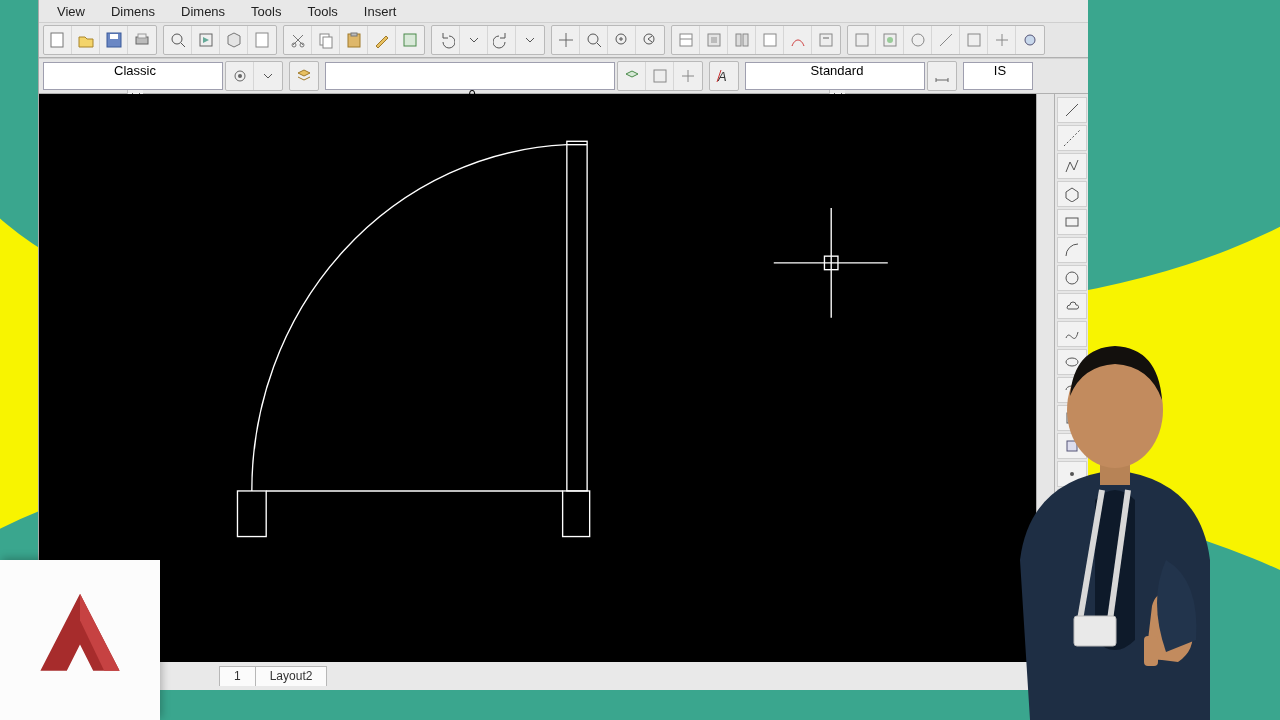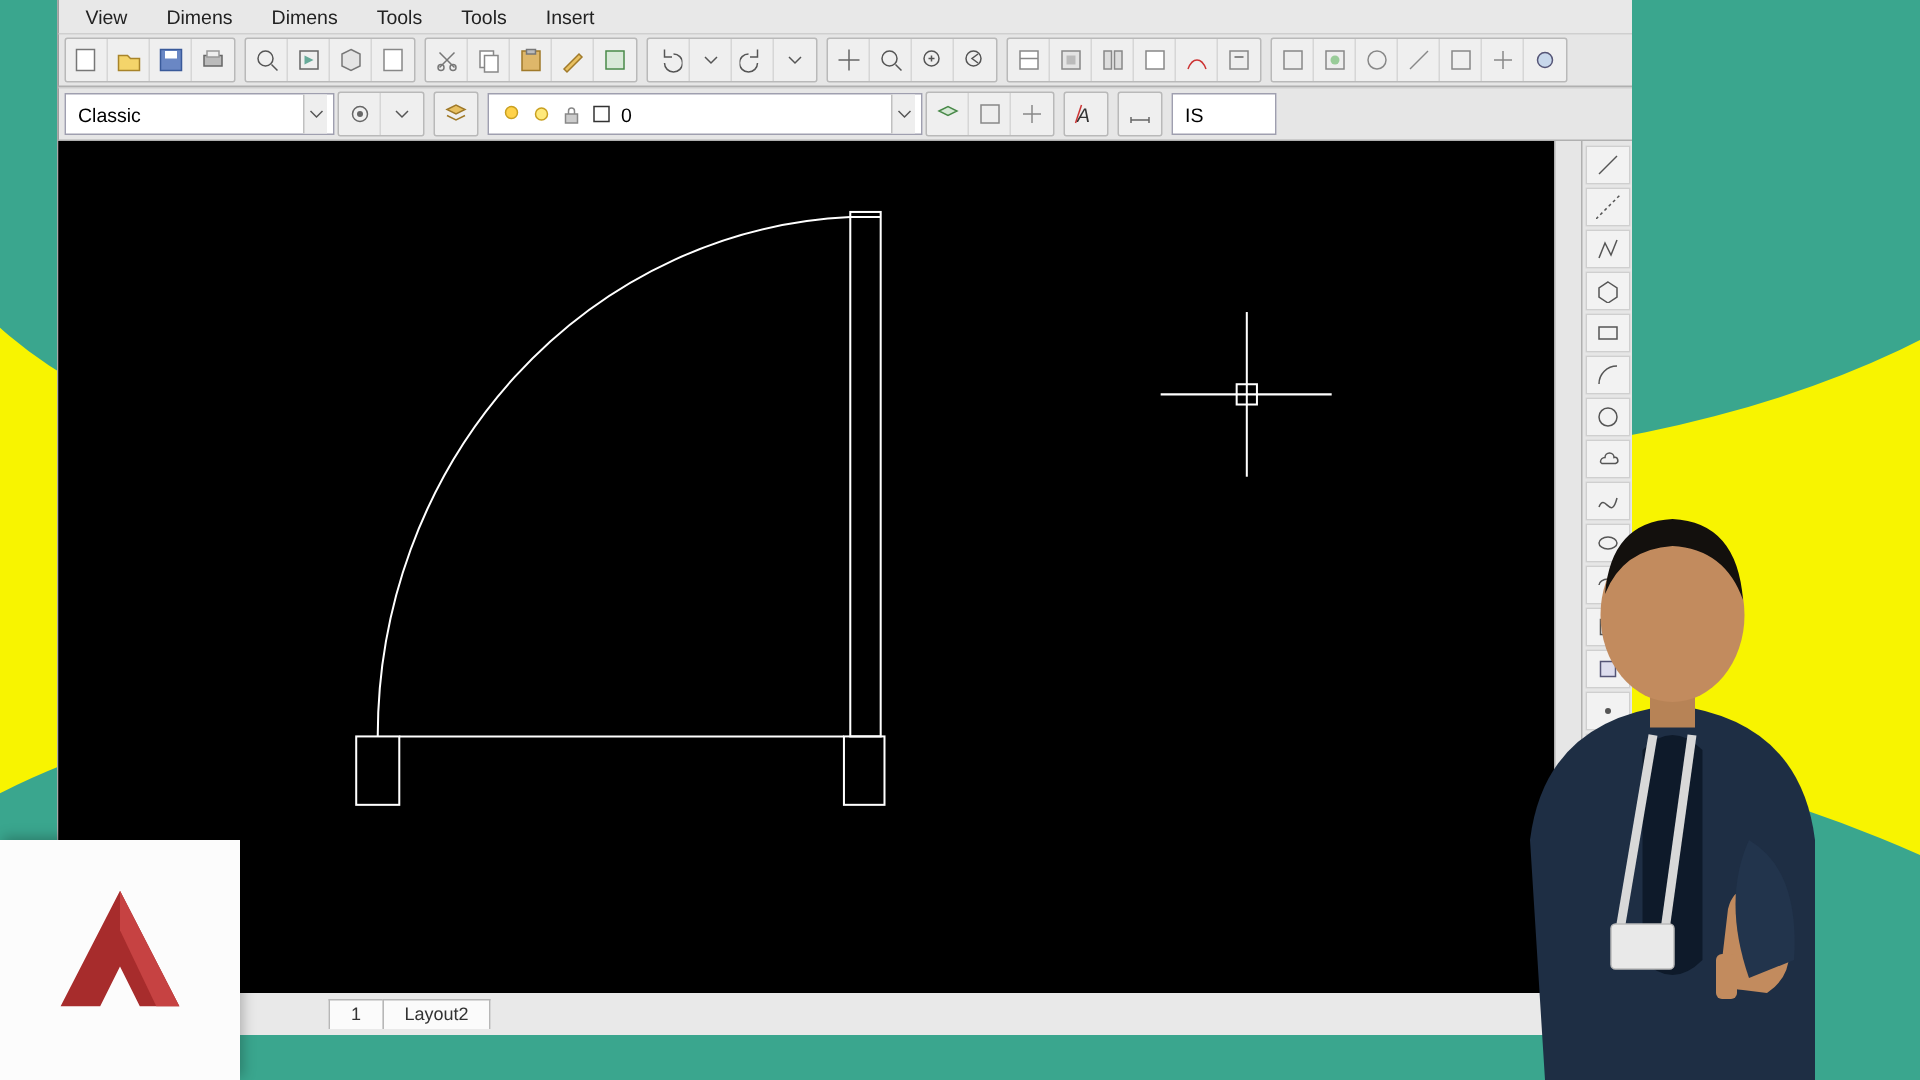--- a/index.html
+++ b/index.html
@@ -26,21 +26,21 @@
   .menubar { height: 22px; background: #e8e8e8; display: flex; align-items: center; gap: 26px; padding: 0 18px; color: #222; }
   .menubar span { cursor: default; }
   
   .toolbar1, .toolbar2 { background: #e6e6e6; border-top: 1px solid #cfcfcf; border-bottom: 1px solid #b0b0b0; display: flex; align-items: center; }
   .toolbar1 { height: 36px; padding: 2px 4px; gap: 2px; }
   .toolbar2 { height: 36px; padding: 2px 4px; gap: 2px; }
   .grp { display: flex; align-items: center; border: 1px solid #b9b9b9; background: #efefef; height: 30px; margin-right: 4px; border-radius: 2px; }
   .btn { width: 28px; height: 28px; display: flex; align-items: center; justify-content: center; color: #555; border-right: 1px solid #d6d6d6; }
   .btn:last-child { border-right: none; }
   .btn svg { display: block; }
-  .dd { display: flex; align-items: center; height: 28px; background: #fff; border: 1px solid #9f9faf; padding: 0 4px 0 8px; gap: 6px; }
+  .dd { display: flex; align-items: center; height: 28px; background: #fff; border: 1px solid #9f9faf; padding: 0 4px 0 8px; gap: 6px; flex-direction: column; }
   .dd .arr { width: 16px; height: 100%; display:flex; align-items:center; justify-content:center; border-left:1px solid #c0c0c0; background:#eee; }
   .dd-wide { min-width: 180px; }
   .dd-layer { min-width: 290px; }
 
   
   .canvas-wrap { position: relative; width: 100%; height: calc(100% - 22px - 36px - 36px - 28px); background: #000; }
   .drawing { position: absolute; inset: 0; }
   .drawing line, .drawing path, .drawing rect { stroke: #ffffff; fill: none; stroke-width: 1.6; }
   .cursor { stroke:#fff; stroke-width:1.4; fill:none; }
 
@@ -355,20 +355,29 @@
     </div>
 
     <div class="grp">
       <div class="btn">
           <svg width="18" height="18">
             <text x="3" y="14" font-size="13" font-style="italic" fill="#333">A</text>
             <path d="M2 15l4-12" stroke="#c33"></path>
           </svg>
         </div>
     </div>
+    <div class="dd dd-wide">
+      <span>Standard</span>
+      <span style="flex:1"></span>
+      <span class="arr">
+          <svg width="10" height="10">
+            <path d="M1 3l4 4 4-4" fill="none" stroke="#555"></path>
+          </svg>
+        </span>
+    </div>
     <div class="grp">
       <div class="btn">
           <svg width="18" height="18">
             <path d="M3 13h12M3 11v4M15 11v4" stroke="#666"></path>
           </svg>
         </div>
     </div>
     <div class="dd" style="min-width:70px">
       <span>IS</span>
       <span style="flex:1"></span>

